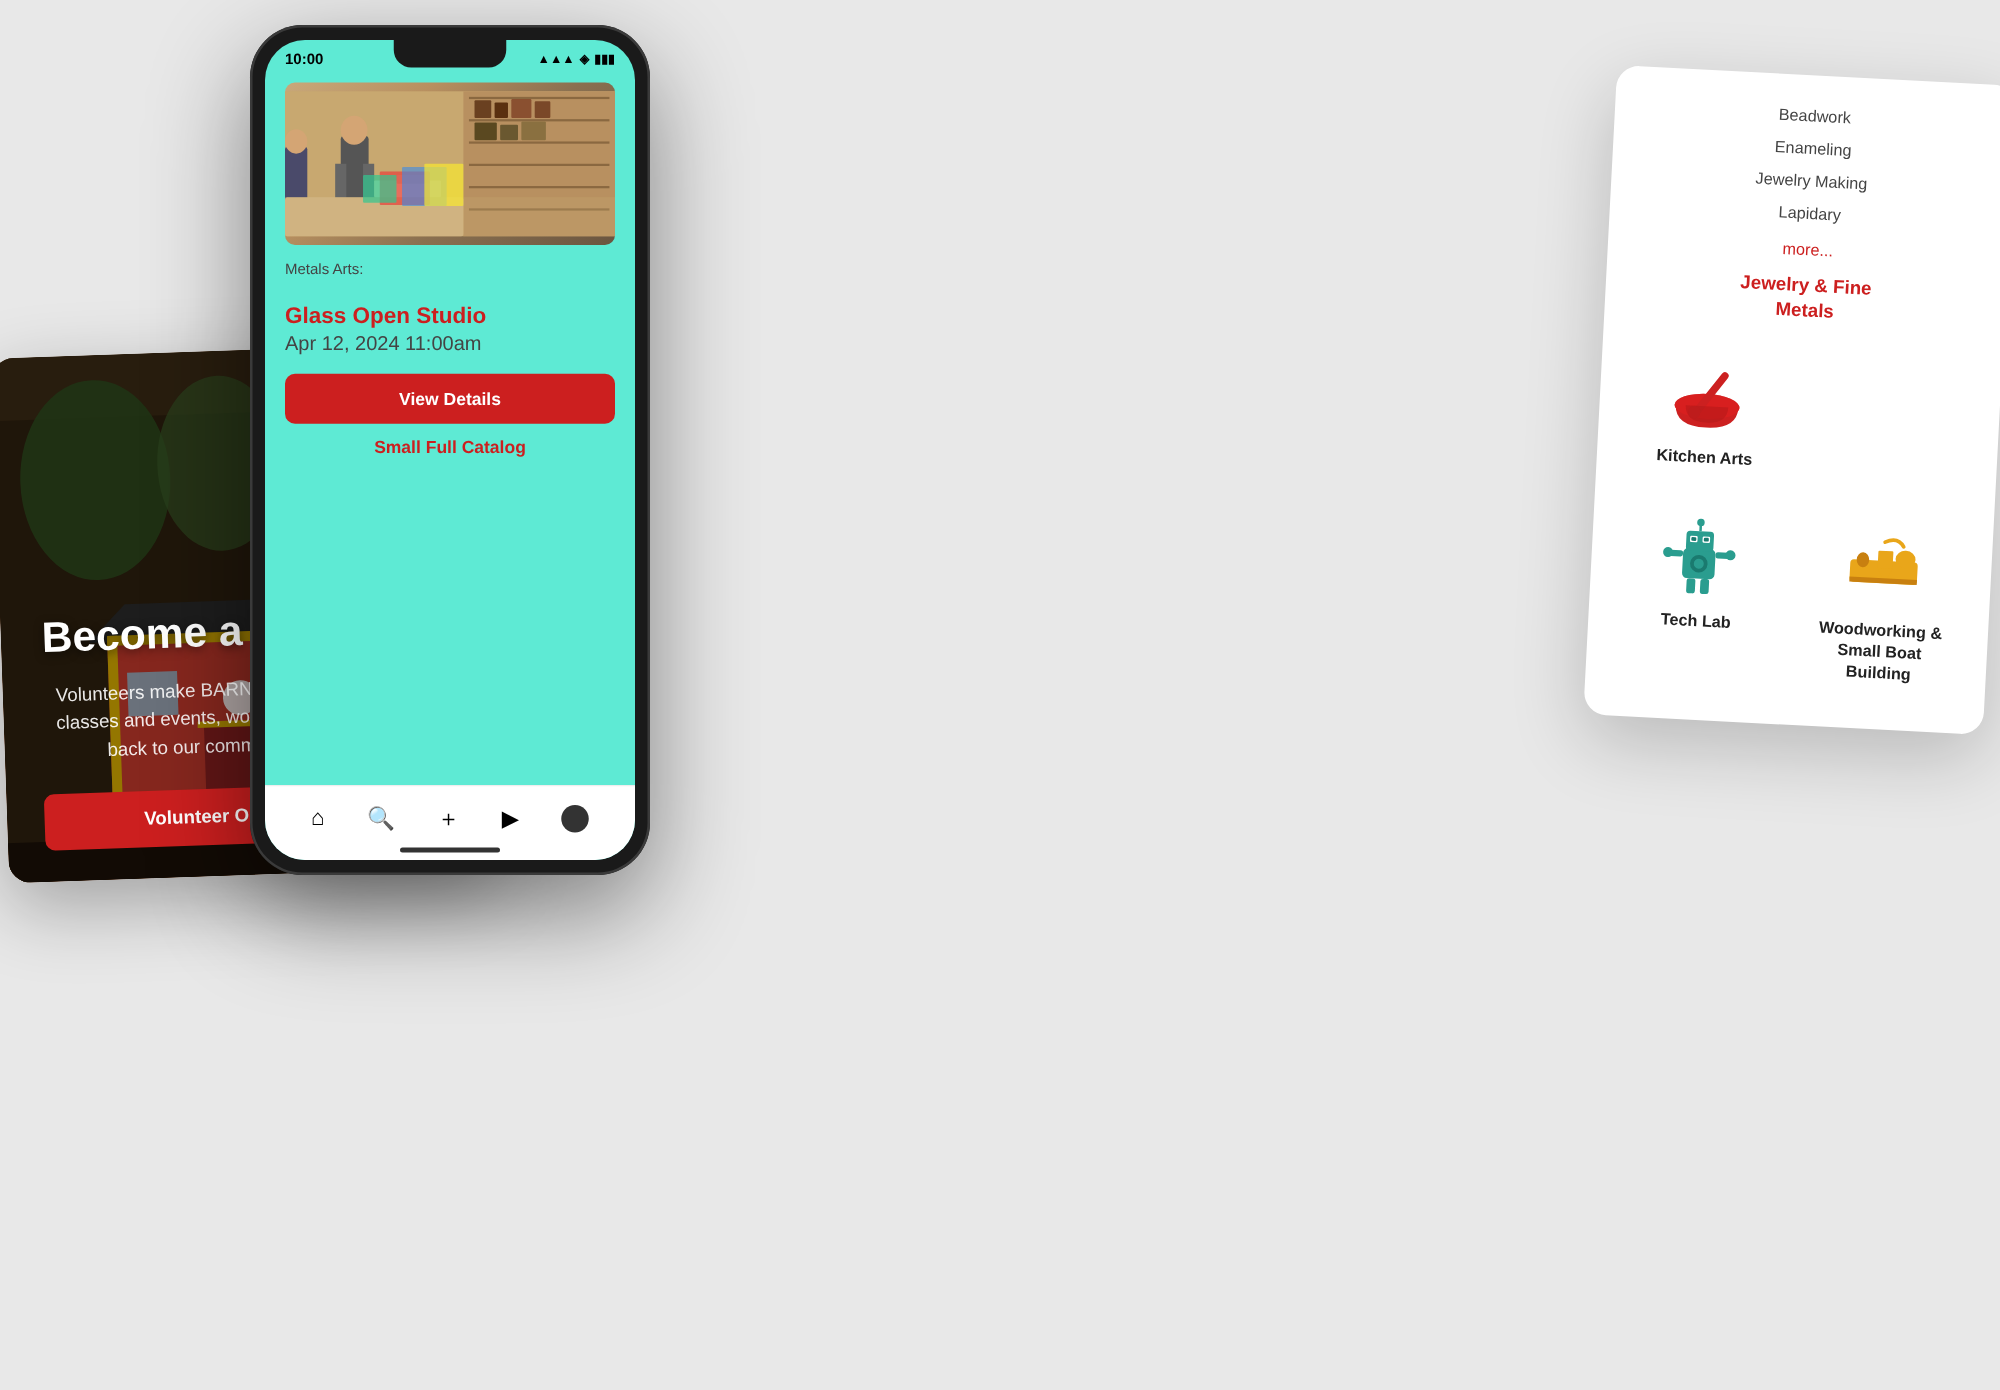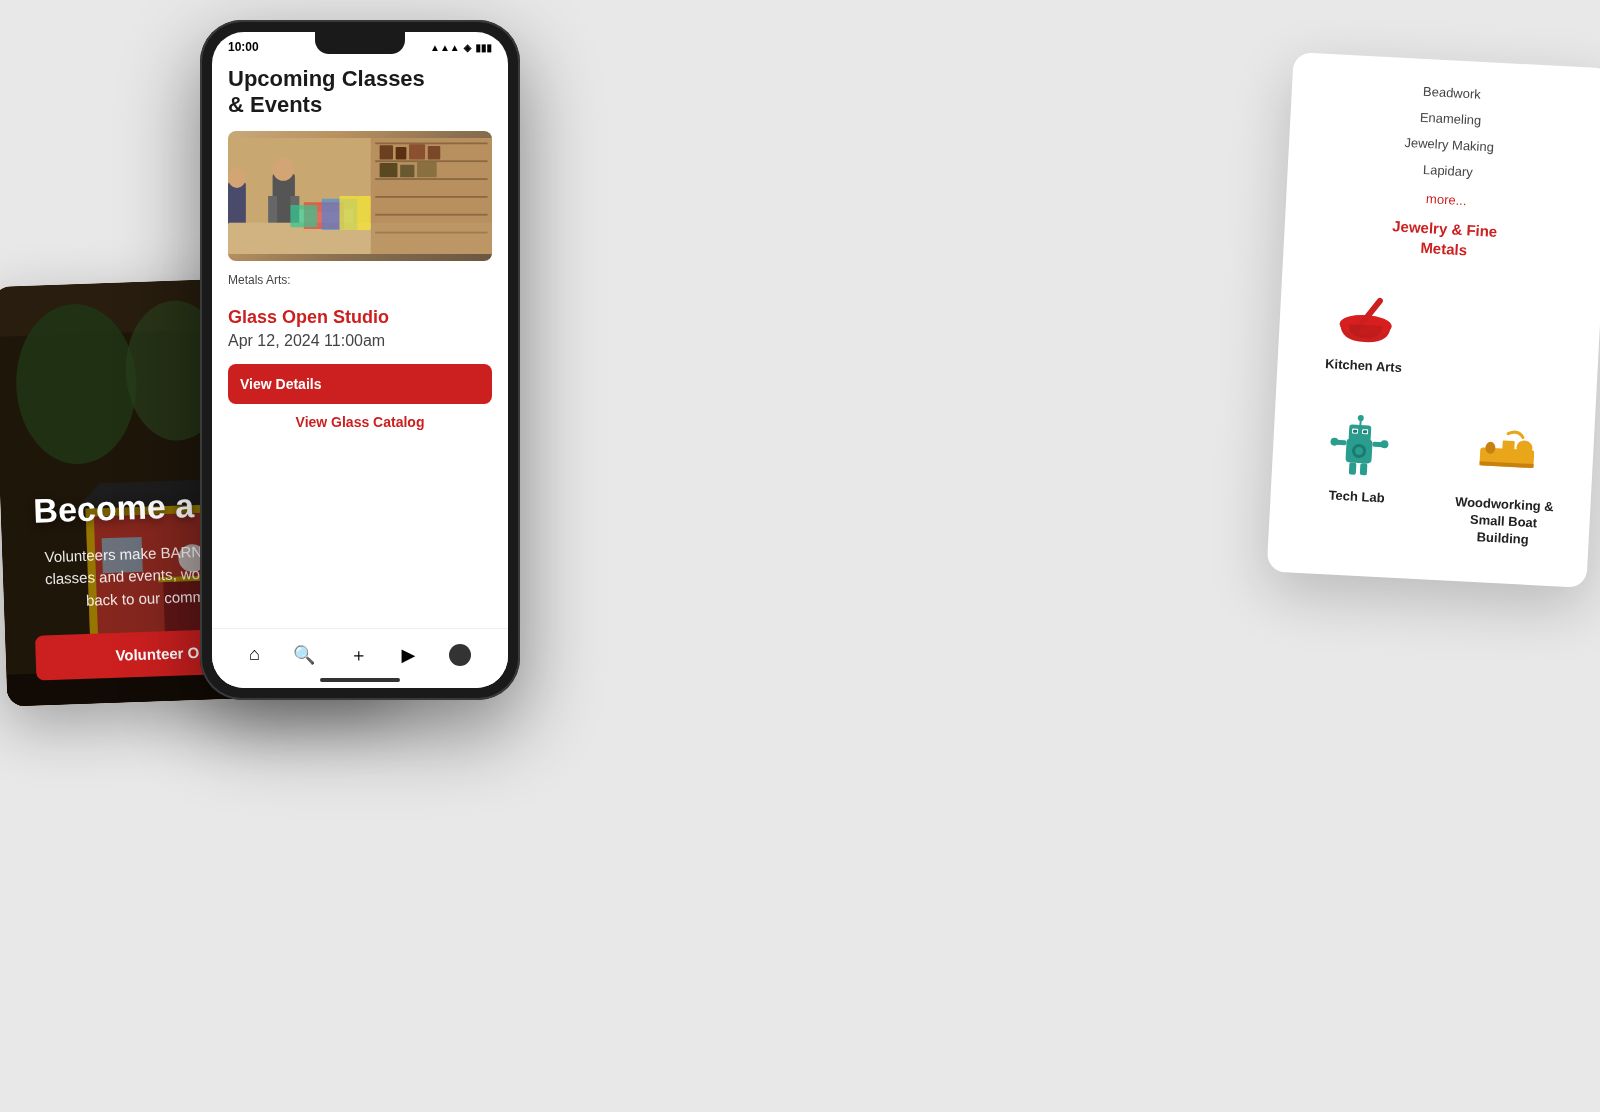--- a/index.html
+++ b/index.html
@@ -98,21 +98,21 @@
       background: #1a1a1a;
       border-radius: 42px;
       box-shadow: 0 30px 80px rgba(0,0,0,0.45), inset 0 0 0 2px #3a3a3a;
       z-index: 3;
       padding: 12px;
     }
 
     .phone-screen {
       width: 100%;
       height: 100%;
-      background: #ffffff;
+      background: #5eead4;
       border-radius: 32px;
       overflow: hidden;
       position: relative;
     }
 
     .phone-notch {
       position: absolute;
       top: 0;
       left: 50%;
       transform: translateX(-50%);
@@ -191,21 +191,21 @@
     .view-details-btn {
       background: #cc1f1f;
       color: white;
       border: none;
       border-radius: 8px;
       padding: 12px;
       font-size: 14px;
       font-weight: 700;
       cursor: pointer;
       width: 100%;
-      text-align: left;
+      text-align: center;
       margin-bottom: 10px;
     }
 
     .view-catalog-link {
       color: #cc1f1f;
       font-size: 14px;
       font-weight: 600;
       text-align: center;
       display: block;
       cursor: pointer;
@@ -361,24 +361,20 @@
     <div class="phone-status-bar">
       <span class="phone-time">10:00</span>
       <div class="status-icons">
         <span>▲▲▲</span>
         <span>◈</span>
         <span>▮▮▮</span>
       </div>
     </div>
 
     <div class="phone-content">
-      <div class="phone-heading">
-        <span>Upcoming Classes</span><br>
-        <span>&amp; Events</span>
-      </div>
 
       
       <div class="phone-workshop-img">
         <svg viewBox="0 0 296 130" width="100%" height="100%" style="position:absolute;inset:0;">
 
           <rect width="296" height="130" fill="#c8a870"></rect>
 
           <rect x="160" y="0" width="136" height="130" fill="#b89060"></rect>
           <rect x="165" y="5" width="126" height="2" fill="#8a6840"></rect>
           <rect x="165" y="25" width="126" height="2" fill="#8a6840"></rect>
@@ -415,21 +411,21 @@
           <rect x="125" y="65" width="35" height="38" fill="#f8e830" opacity="0.7" rx="1"></rect>
           <rect x="70" y="75" width="30" height="25" fill="#30c890" opacity="0.7" rx="1"></rect>
         </svg>
       </div>
 
       <div class="phone-event-category">Metals Arts:</div>
       <div class="phone-event-title">Glass Open Studio</div>
       <div class="phone-event-date">Apr 12, 2024 11:00am</div>
 
       <button class="view-details-btn">View Details</button>
-      <a class="view-catalog-link">View Glass Catalog</a>
+      <a class="view-catalog-link">Small Full Catalog</a>
     </div>
 
     <div class="phone-bottom-nav">
       <span style="font-size:18px;">⌂</span>
       <span style="font-size:18px;">🔍</span>
       <span style="font-size:18px;">＋</span>
       <span style="font-size:18px;">▶</span>
       <span style="font-size:18px; width:22px;height:22px;border-radius:50%;background:#333;display:inline-block;"></span>
       <div class="phone-home-indicator"></div>
     </div>

